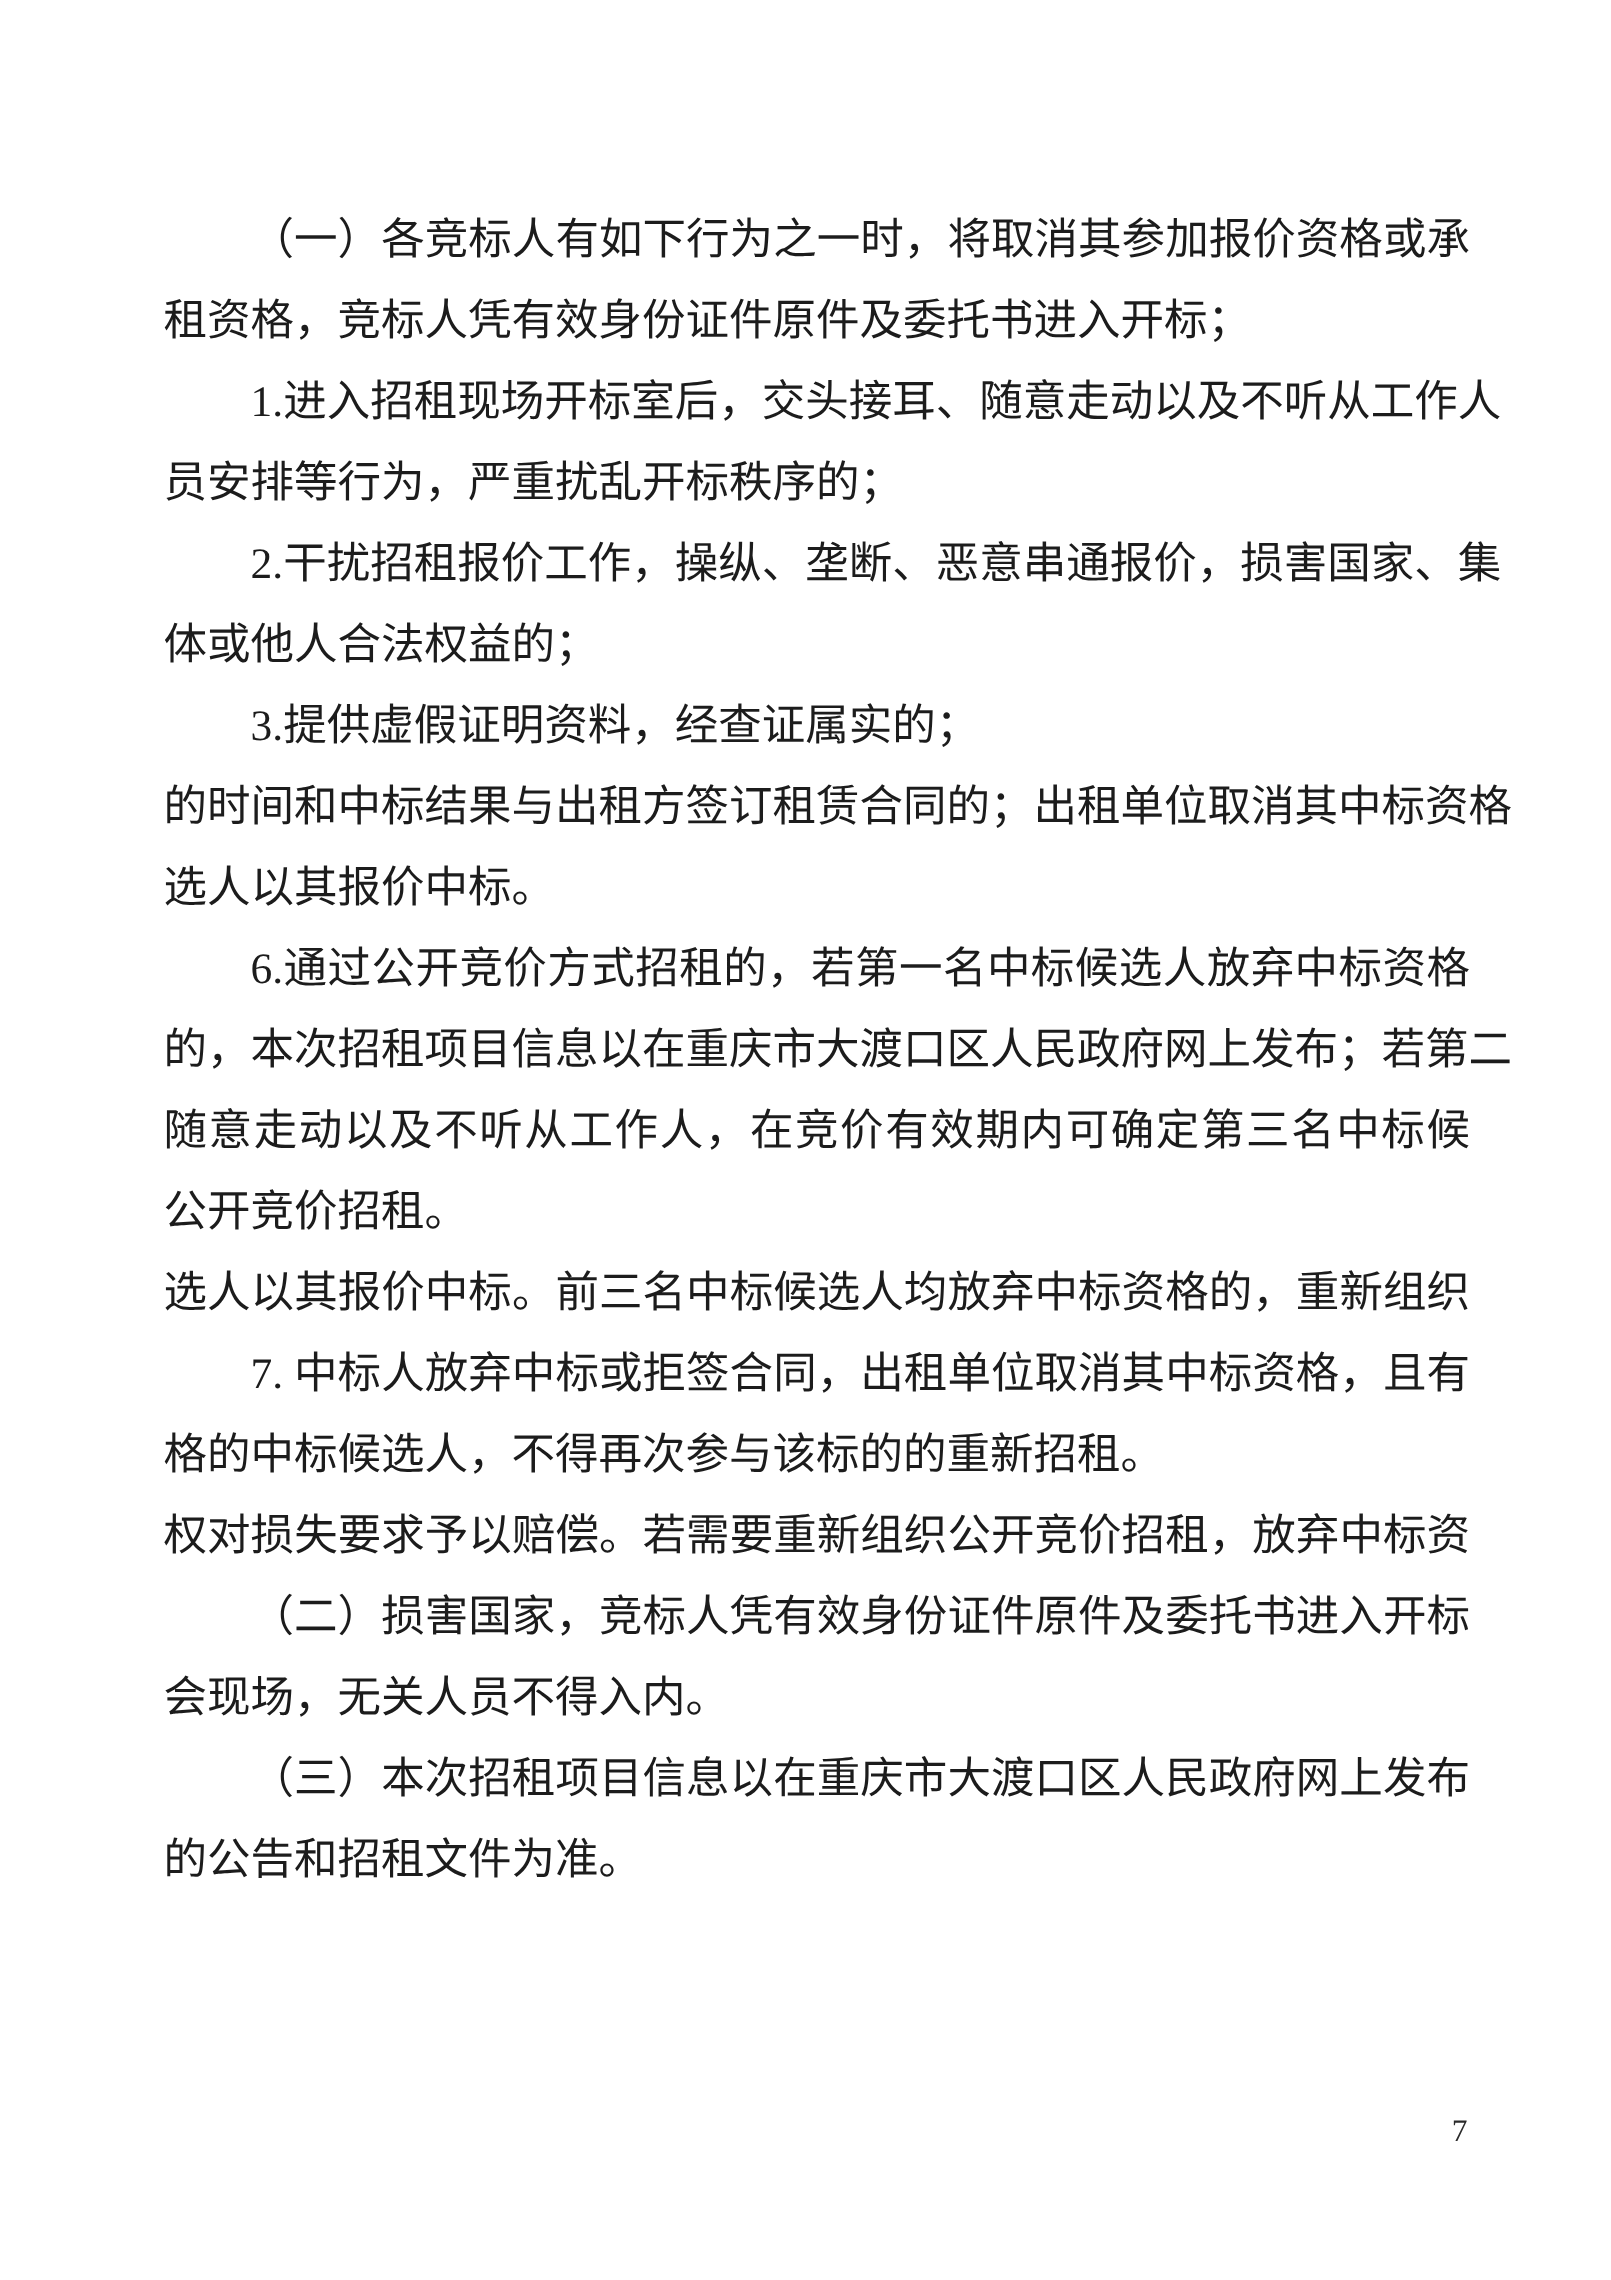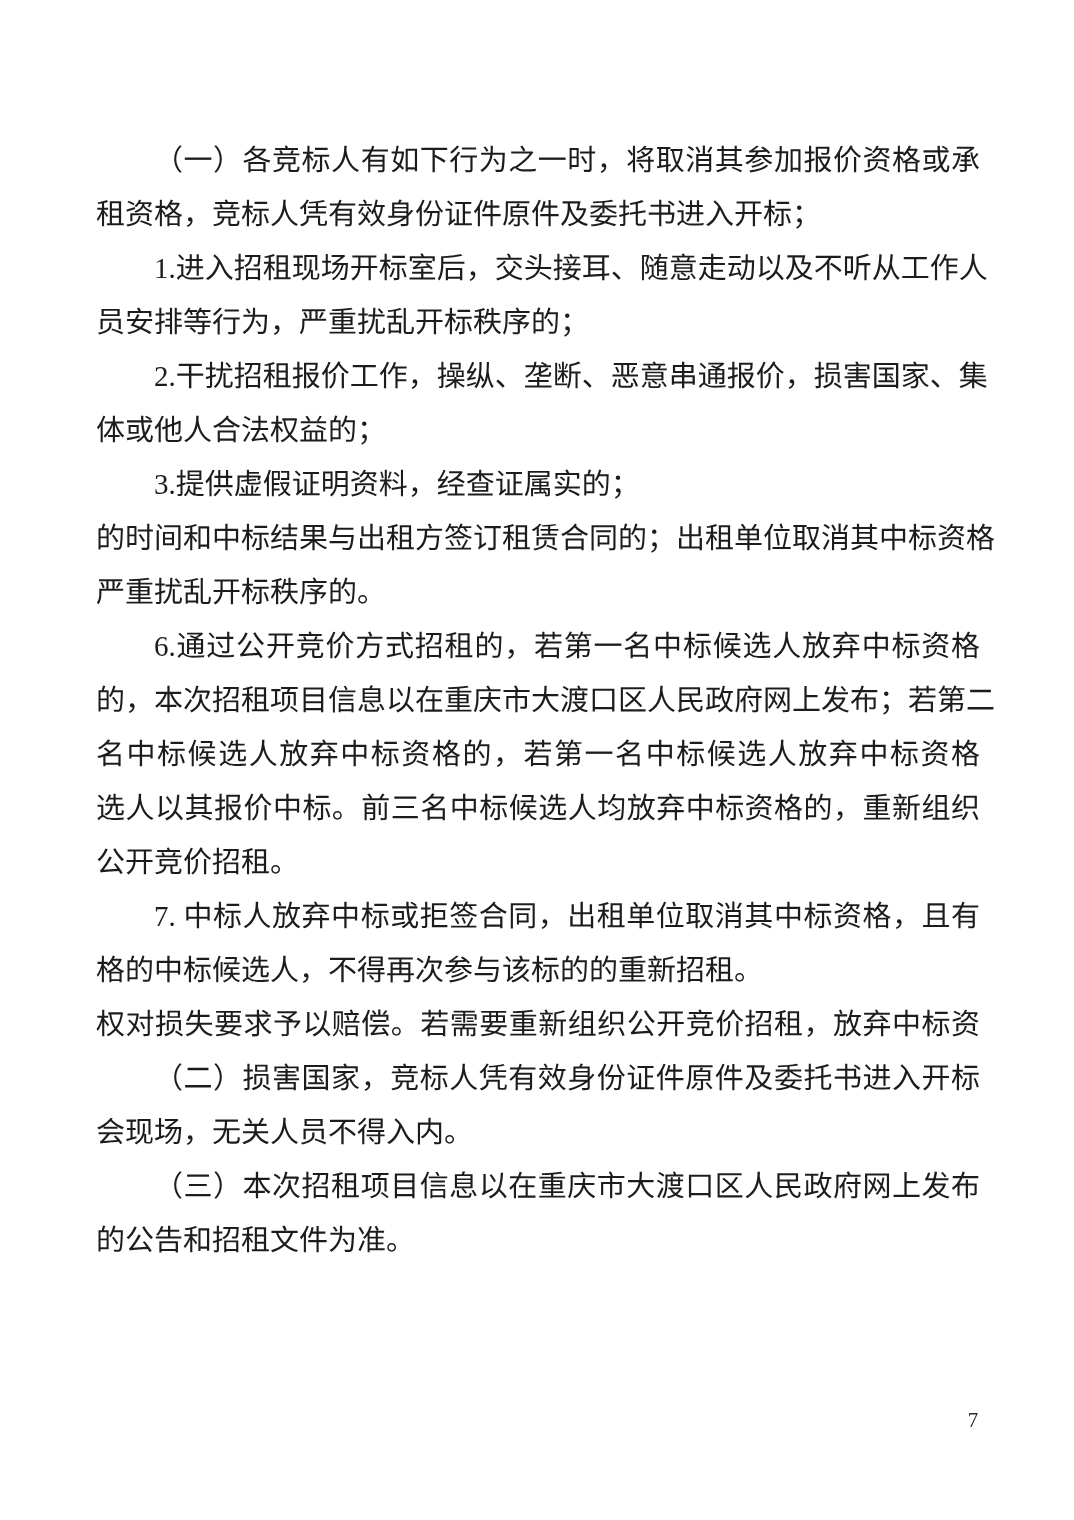--- a/index.html
+++ b/index.html
@@ -25,20 +25,21 @@
     line-height: 54px;
   }
   .text-block p {
     margin: 0;
     padding: 0;
   }
   .line {
     white-space: nowrap;
     text-align: justify;
     text-align-last: justify;
+    margin-left: 13px;
   }
   .line.first {
     text-indent: 2em;
   }
   .line.para-end {
     text-align-last: left;
   }
   .page-number {
     position: absolute;
     left: 943px;
@@ -80,30 +81,30 @@
       <div class="line first para-end">3.提供虚假证明资料，经查证属实的；</div>
     <p></p>
 
     <p>
       </p>
     <p></p>
 
     <p>
       </p>
       <div class="line">的时间和中标结果与出租方签订租赁合同的；出租单位取消其中标资格</div>
-      <div class="line para-end">严重扰乱开标秩序的。</div>
+      <div class="line para-end">选人以其报价中标。</div>
     <p></p>
 
     <p>
       </p>
       <div class="line first">6.通过公开竞价方式招租的，若第一名中标候选人放弃中标资格</div>
       <div class="line">的，本次招租项目信息以在重庆市大渡口区人民政府网上发布；若第二</div>
-      <div class="line">名中标候选人放弃中标资格的，若第一名中标候选人放弃中标资格</div>
+      <div class="line">随意走动以及不听从工作人，在竞价有效期内可确定第三名中标候</div>
+      <div class="line para-end">公开竞价招租。</div>
       <div class="line">选人以其报价中标。前三名中标候选人均放弃中标资格的，重新组织</div>
-      <div class="line para-end">公开竞价招租。</div>
     <p></p>
 
     <p>
       </p>
       <div class="line first">7. 中标人放弃中标或拒签合同，出租单位取消其中标资格，且有</div>
       <div class="line para-end">格的中标候选人，不得再次参与该标的的重新招租。</div>
       <div class="line">权对损失要求予以赔偿。若需要重新组织公开竞价招租，放弃中标资</div>
     <p></p>
 
     <p>

